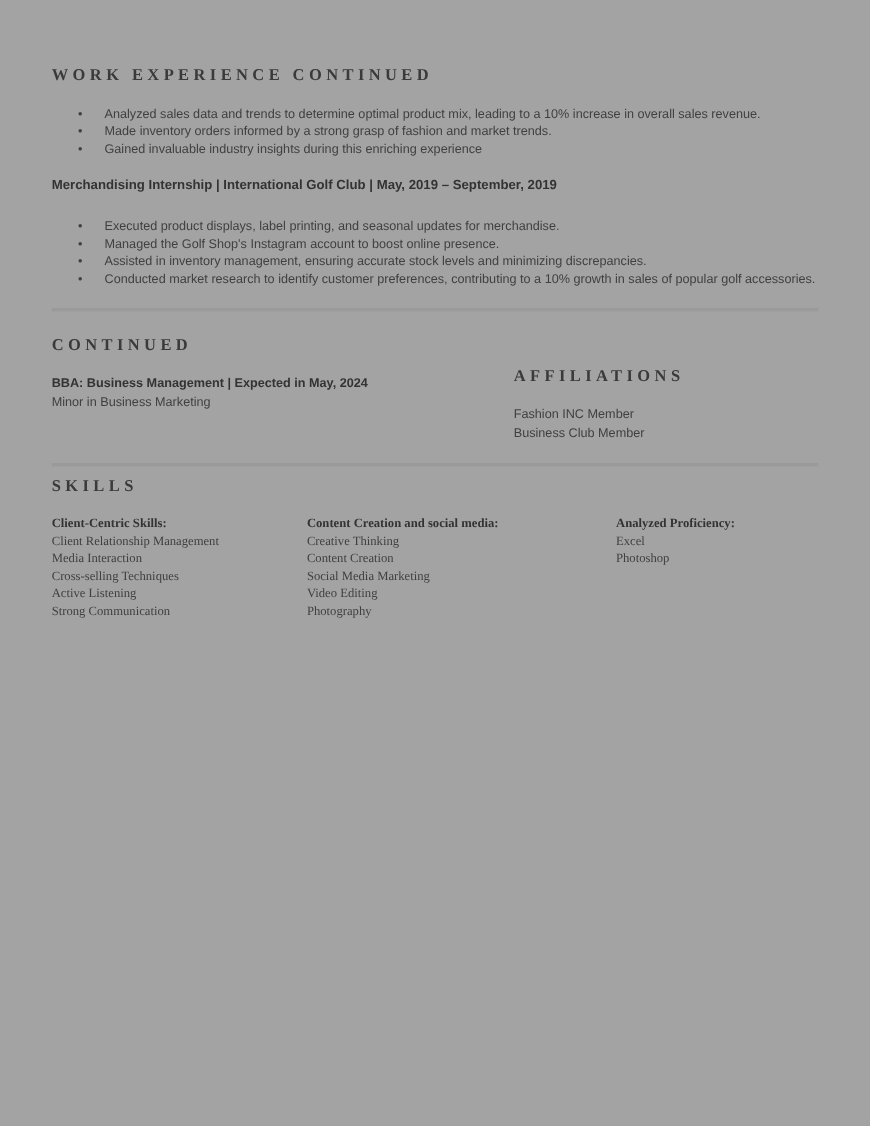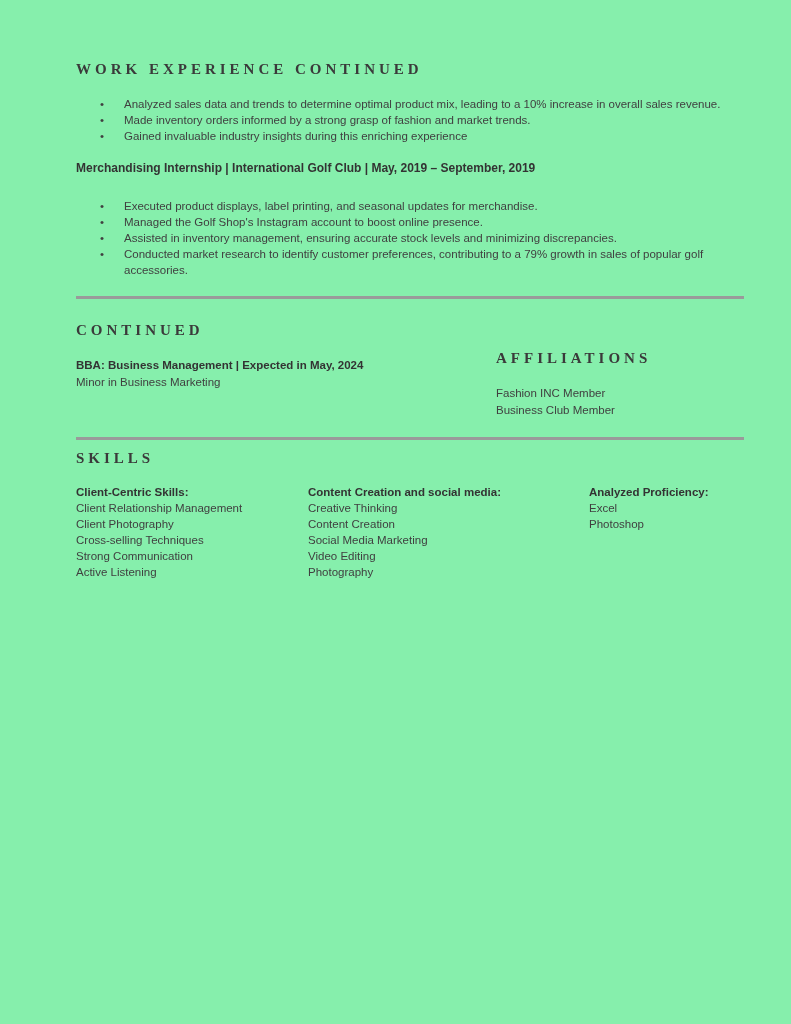--- a/index.html
+++ b/index.html
@@ -1,25 +1,24 @@
 <!DOCTYPE html>
 <html><head>
 <meta charset="utf-8">
 <style>
   html, body { margin: 0; padding: 0; background: #ffffff; }
   .page {
     position: relative;
     width: 791px;
     height: 1024px;
-    background: #86efac;
+    background: #a3a3a3;
     overflow: hidden;
     font-family: "Liberation Sans", "DejaVu Sans", sans-serif;
     color: #3f3f3f;
     box-sizing: border-box;
-    padding-left: 29px;
   }
   .content {
     padding: 62px 47px 0 47px;
     box-sizing: border-box;
   }
   .sec-title {
     font-family: "Liberation Serif", "DejaVu Serif", serif;
     font-size: 15px;
     line-height: 15px;
     font-weight: 600;
@@ -76,20 +75,21 @@
   }
   .bold-line {
     font-weight: bold;
     color: #333333;
   }
   .block-gap { margin-top: 19px; }
   .skills-title { margin-top: 11px; }
   .skills-row {
     display: flex;
     margin-top: 18px;
+    font-family: Liberation Serif, serif;
   }
   .skill-col-1 { width: 232px; flex: 0 0 232px; }
   .skill-col-2 { width: 281px; flex: 0 0 281px; }
   .skill-col-3 { flex: 1; }
   .skill-heading {
     font-size: 11.5px;
     line-height: 16px;
     font-weight: bold;
     color: #333333;
   }
@@ -112,21 +112,21 @@
       <li>Made inventory orders informed by a strong grasp of fashion and market trends.</li>
       <li>Gained invaluable industry insights during this enriching experience</li>
     </ul>
 
     <div class="job-title">Merchandising Internship | International Golf Club | May, 2019 – September, 2019</div>
 
     <ul class="bullets bullets-job">
       <li>Executed product displays, label printing, and seasonal updates for merchandise.</li>
       <li>Managed the Golf Shop's Instagram account to boost online presence.</li>
       <li>Assisted in inventory management, ensuring accurate stock levels and minimizing discrepancies.</li>
-      <li>Conducted market research to identify customer preferences, contributing to a 79% growth in sales of popular golf accessories.</li>
+      <li>Conducted market research to identify customer preferences, contributing to a 10% growth in sales of popular golf accessories.</li>
     </ul>
 
     <hr class="rule rule-1">
 
     <div class="two-col">
       <div class="col-left">
         <h2 class="sec-title">CONTINUED</h2>
         <div class="body-line bold-line block-gap">BBA: Business Management | Expected in May, 2024</div>
         <div class="body-line">Minor in Business Marketing</div>
       </div>
@@ -138,24 +138,24 @@
     </div>
 
     <hr class="rule rule-2">
 
     <h2 class="sec-title skills-title">SKILLS</h2>
 
     <div class="skills-row">
       <div class="skill-col-1">
         <div class="skill-heading">Client-Centric Skills:</div>
         <div class="skill-item">Client Relationship Management</div>
-        <div class="skill-item">Client Photography</div>
+        <div class="skill-item">Media Interaction</div>
         <div class="skill-item">Cross-selling Techniques</div>
+        <div class="skill-item">Active Listening</div>
         <div class="skill-item">Strong Communication</div>
-        <div class="skill-item">Active Listening</div>
       </div>
       <div class="skill-col-2">
         <div class="skill-heading">Content Creation and social media:</div>
         <div class="skill-item">Creative Thinking</div>
         <div class="skill-item">Content Creation</div>
         <div class="skill-item">Social Media Marketing</div>
         <div class="skill-item">Video Editing</div>
         <div class="skill-item">Photography</div>
       </div>
       <div class="skill-col-3">

